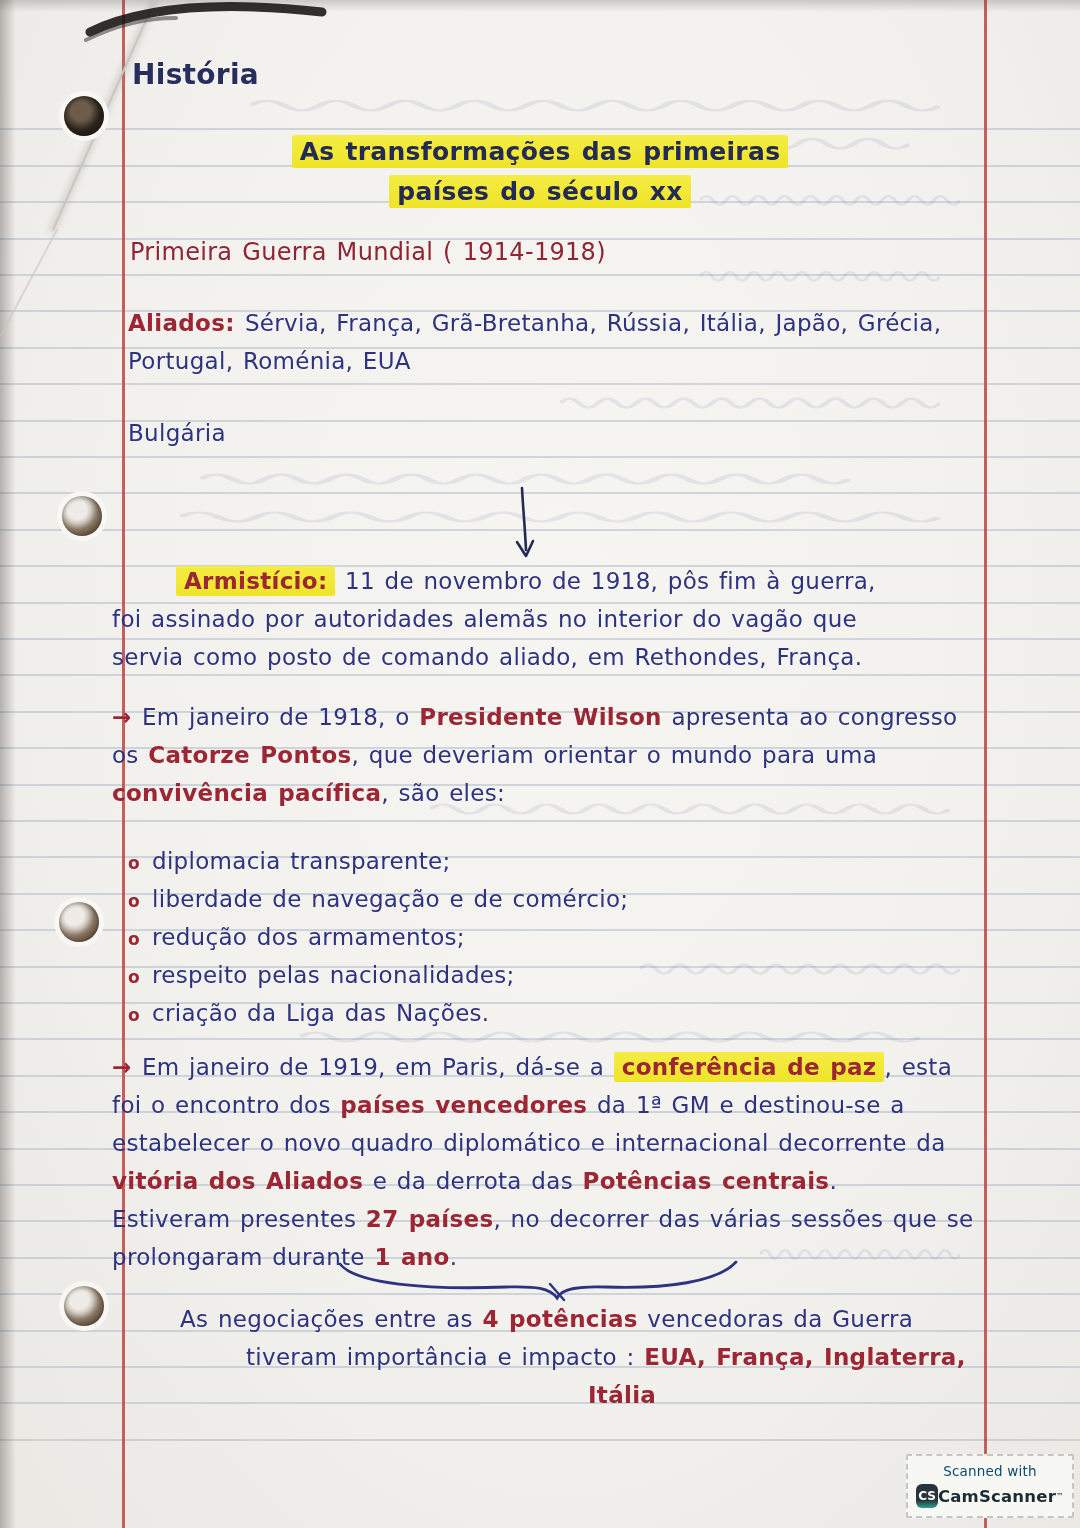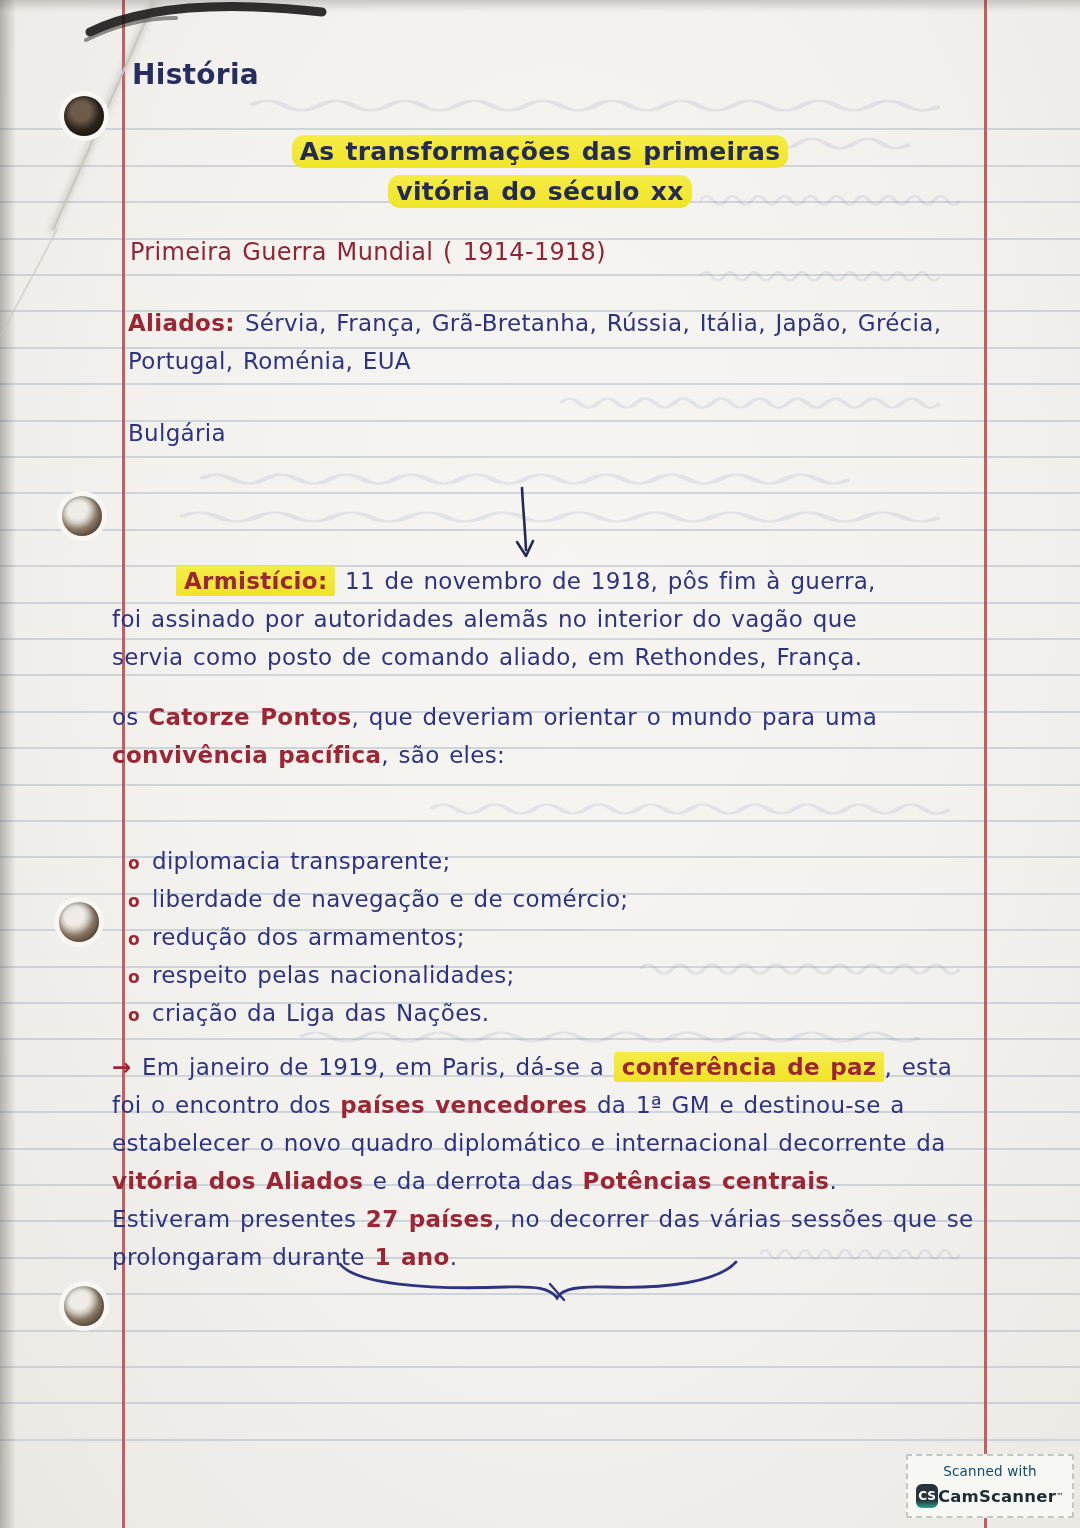--- a/index.html
+++ b/index.html
@@ -27,21 +27,21 @@
         box-shadow:0 0 0 5px #f8f7f4, 0 2px 4px rgba(0,0,0,.25) inset;}
   .hole-dark{background:radial-gradient(circle at 42% 38%, #6e5c4a 0 28%, #2c241b 55%, #110d09 100%);}
   
   .ink{position:absolute;font-size:23px;letter-spacing:.3px;word-spacing:2px;color:#2e3380;}
   .ink-line{height:38px;line-height:38px;white-space:nowrap;}
   .seg.blue{color:#2e3380;}
   .seg.red{color:#9c2633;font-weight:bold;}
   .seg.hl{background:linear-gradient(180deg,#f5ec45,#efe428);padding:2px 8px;border-radius:2px;box-decoration-break:clone;}
   .subject{font-size:28px;font-weight:bold;color:#272e5e;}
   .note-title{text-align:center;font-size:25px;font-weight:600;}
-  .note-title .seg{color:#232a54;border-radius:12px;}
+  .note-title .seg{color:#232a54;}
   .note-title .ink-line{height:40px;line-height:40px;}
   .heading{font-size:24px;font-weight:400;color:#8f2433;}
   .armisticio .ink-line:nth-child(1){padding-left:64px;}
   .negociacoes .ink-line:nth-child(1){padding-left:52px;}
   .negociacoes .ink-line:nth-child(2){padding-left:118px;}
   .negociacoes .ink-line:nth-child(3){padding-left:460px;}
   
   .bullets{position:absolute;left:128px;top:842px;}
   .bullet-row{height:38px;line-height:38px;white-space:nowrap;font-size:23px;color:#2e3380;letter-spacing:.3px;word-spacing:2px;}
   .bullet{color:#9c2633;font-weight:bold;font-size:17px;display:inline-block;width:24px;}
@@ -114,21 +114,21 @@
       <path d="M0 6 Q2.5 0 5 6 T10 6 T15 6 T20 6 T25 6 T30 6 T35 6 T40 6 T45 6 T50 6 T55 6 T60 6 T65 6 T70 6 T75 6 T80 6 T85 6 T90 6 T95 6 T100 6" fill="none" stroke="#7d87ad" stroke-width="1.4"></path>
     </svg>
   <svg class="ghost" style="left:760px;top:1246px;width:200px;height:14px;" viewBox="0 0 100 10" preserveAspectRatio="none">
       <path d="M0 6 Q2.5 0 5 6 T10 6 T15 6 T20 6 T25 6 T30 6 T35 6 T40 6 T45 6 T50 6 T55 6 T60 6 T65 6 T70 6 T75 6 T80 6 T85 6 T90 6 T95 6 T100 6" fill="none" stroke="#7d87ad" stroke-width="1.6"></path>
     </svg>
 
   <div class="ink subject" style="left:132px;top:58px;">História</div>
 
   <div class="ink note-title" style="left:250px;top:132px;width:580px;">
       <div class="ink-line"><span class="seg blue hl">As transformações das primeiras</span></div>
-      <div class="ink-line"><span class="seg blue hl">vitória do século xx</span></div>
+      <div class="ink-line"><span class="seg blue hl">países do século xx</span></div>
     </div>
 
   <div class="ink heading" style="left:130px;top:238px;">Primeira Guerra Mundial ( 1914-1918)</div>
 
   <div class="ink" style="left:128px;top:304px;">
       <div class="ink-line"><span class="seg red">Aliados: </span><span class="seg blue">Sérvia, França, Grã-Bretanha, Rússia, Itália, Japão, Grécia,</span></div>
       <div class="ink-line"><span class="seg blue">Portugal, Roménia, EUA</span></div>
     </div>
 
   <div class="ink" style="left:128px;top:414px;">
@@ -140,20 +140,21 @@
     <path d="M17 56 L26 70 L33 55" stroke="#232a54" stroke-width="2.6" fill="none" stroke-linecap="round" stroke-linejoin="round"></path>
   </svg>
 
   <div class="ink armisticio" style="left:112px;top:562px;">
       <div class="ink-line"><span class="seg red hl">Armistício:</span><span class="seg blue"> 11 de novembro de 1918, pôs fim à guerra,</span></div>
       <div class="ink-line"><span class="seg blue">foi assinado por autoridades alemãs no interior do vagão que</span></div>
       <div class="ink-line"><span class="seg blue">servia como posto de comando aliado, em Rethondes, França.</span></div>
     </div>
 
   <div class="ink" style="left:112px;top:698px;">
+      <div class="ink-line"><span class="seg red">→ </span><span class="seg blue">Em janeiro de 1918, o </span><span class="seg red">Presidente Wilson</span><span class="seg blue"> apresenta ao congresso</span></div>
       <div class="ink-line"><span class="seg blue">os </span><span class="seg red">Catorze Pontos</span><span class="seg blue">, que deveriam orientar o mundo para uma</span></div>
       <div class="ink-line"><span class="seg red">convivência pacífica</span><span class="seg blue">, são eles:</span></div>
     </div>
 
   <div class="bullets">
 
       <div class="bullet-row"><span class="bullet">o</span><span>diplomacia transparente;</span></div>
 
       <div class="bullet-row"><span class="bullet">o</span><span>liberdade de navegação e de comércio;</span></div>
 
@@ -171,20 +172,25 @@
       <div class="ink-line"><span class="seg red">vitória dos Aliados</span><span class="seg blue"> e da derrota das </span><span class="seg red">Potências centrais</span><span class="seg blue">.</span></div>
       <div class="ink-line"><span class="seg blue">Estiveram presentes </span><span class="seg red">27 países</span><span class="seg blue">, no decorrer das várias sessões que se</span></div>
       <div class="ink-line"><span class="seg blue">prolongaram durante </span><span class="seg red">1 ano</span><span class="seg blue">.</span></div>
     </div>
 
   <svg class="icon" style="left:336px;top:1254px;" width="404" height="48" viewBox="0 0 404 48">
     <path d="M4 10 C 20 30, 90 36, 170 33 C 200 32, 214 34, 221 44 C 226 34, 244 32, 270 33 C 330 35, 382 28, 400 8" stroke="#2e3380" stroke-width="2.8" fill="none" stroke-linecap="round"></path>
     <path d="M214 30 L228 46" stroke="#2e3380" stroke-width="2.4" fill="none" stroke-linecap="round"></path>
   </svg>
 
+  <div class="ink negociacoes" style="left:128px;top:1300px;">
+      <div class="ink-line"><span class="seg blue">As negociações entre as </span><span class="seg red">4 potências</span><span class="seg blue"> vencedoras da Guerra</span></div>
+      <div class="ink-line"><span class="seg blue">tiveram importância e impacto : </span><span class="seg red">EUA, França, Inglaterra,</span></div>
+      <div class="ink-line"><span class="seg red">Itália</span></div>
+    </div>
 
   <div class="badge">
     <div class="badge-line1">Scanned with</div>
     <div class="badge-line2">
       <span class="cs-logo">CS</span>
       <span class="cs-name">CamScanner</span>
       <span class="cs-tm">™</span>
     </div>
   </div>
 

